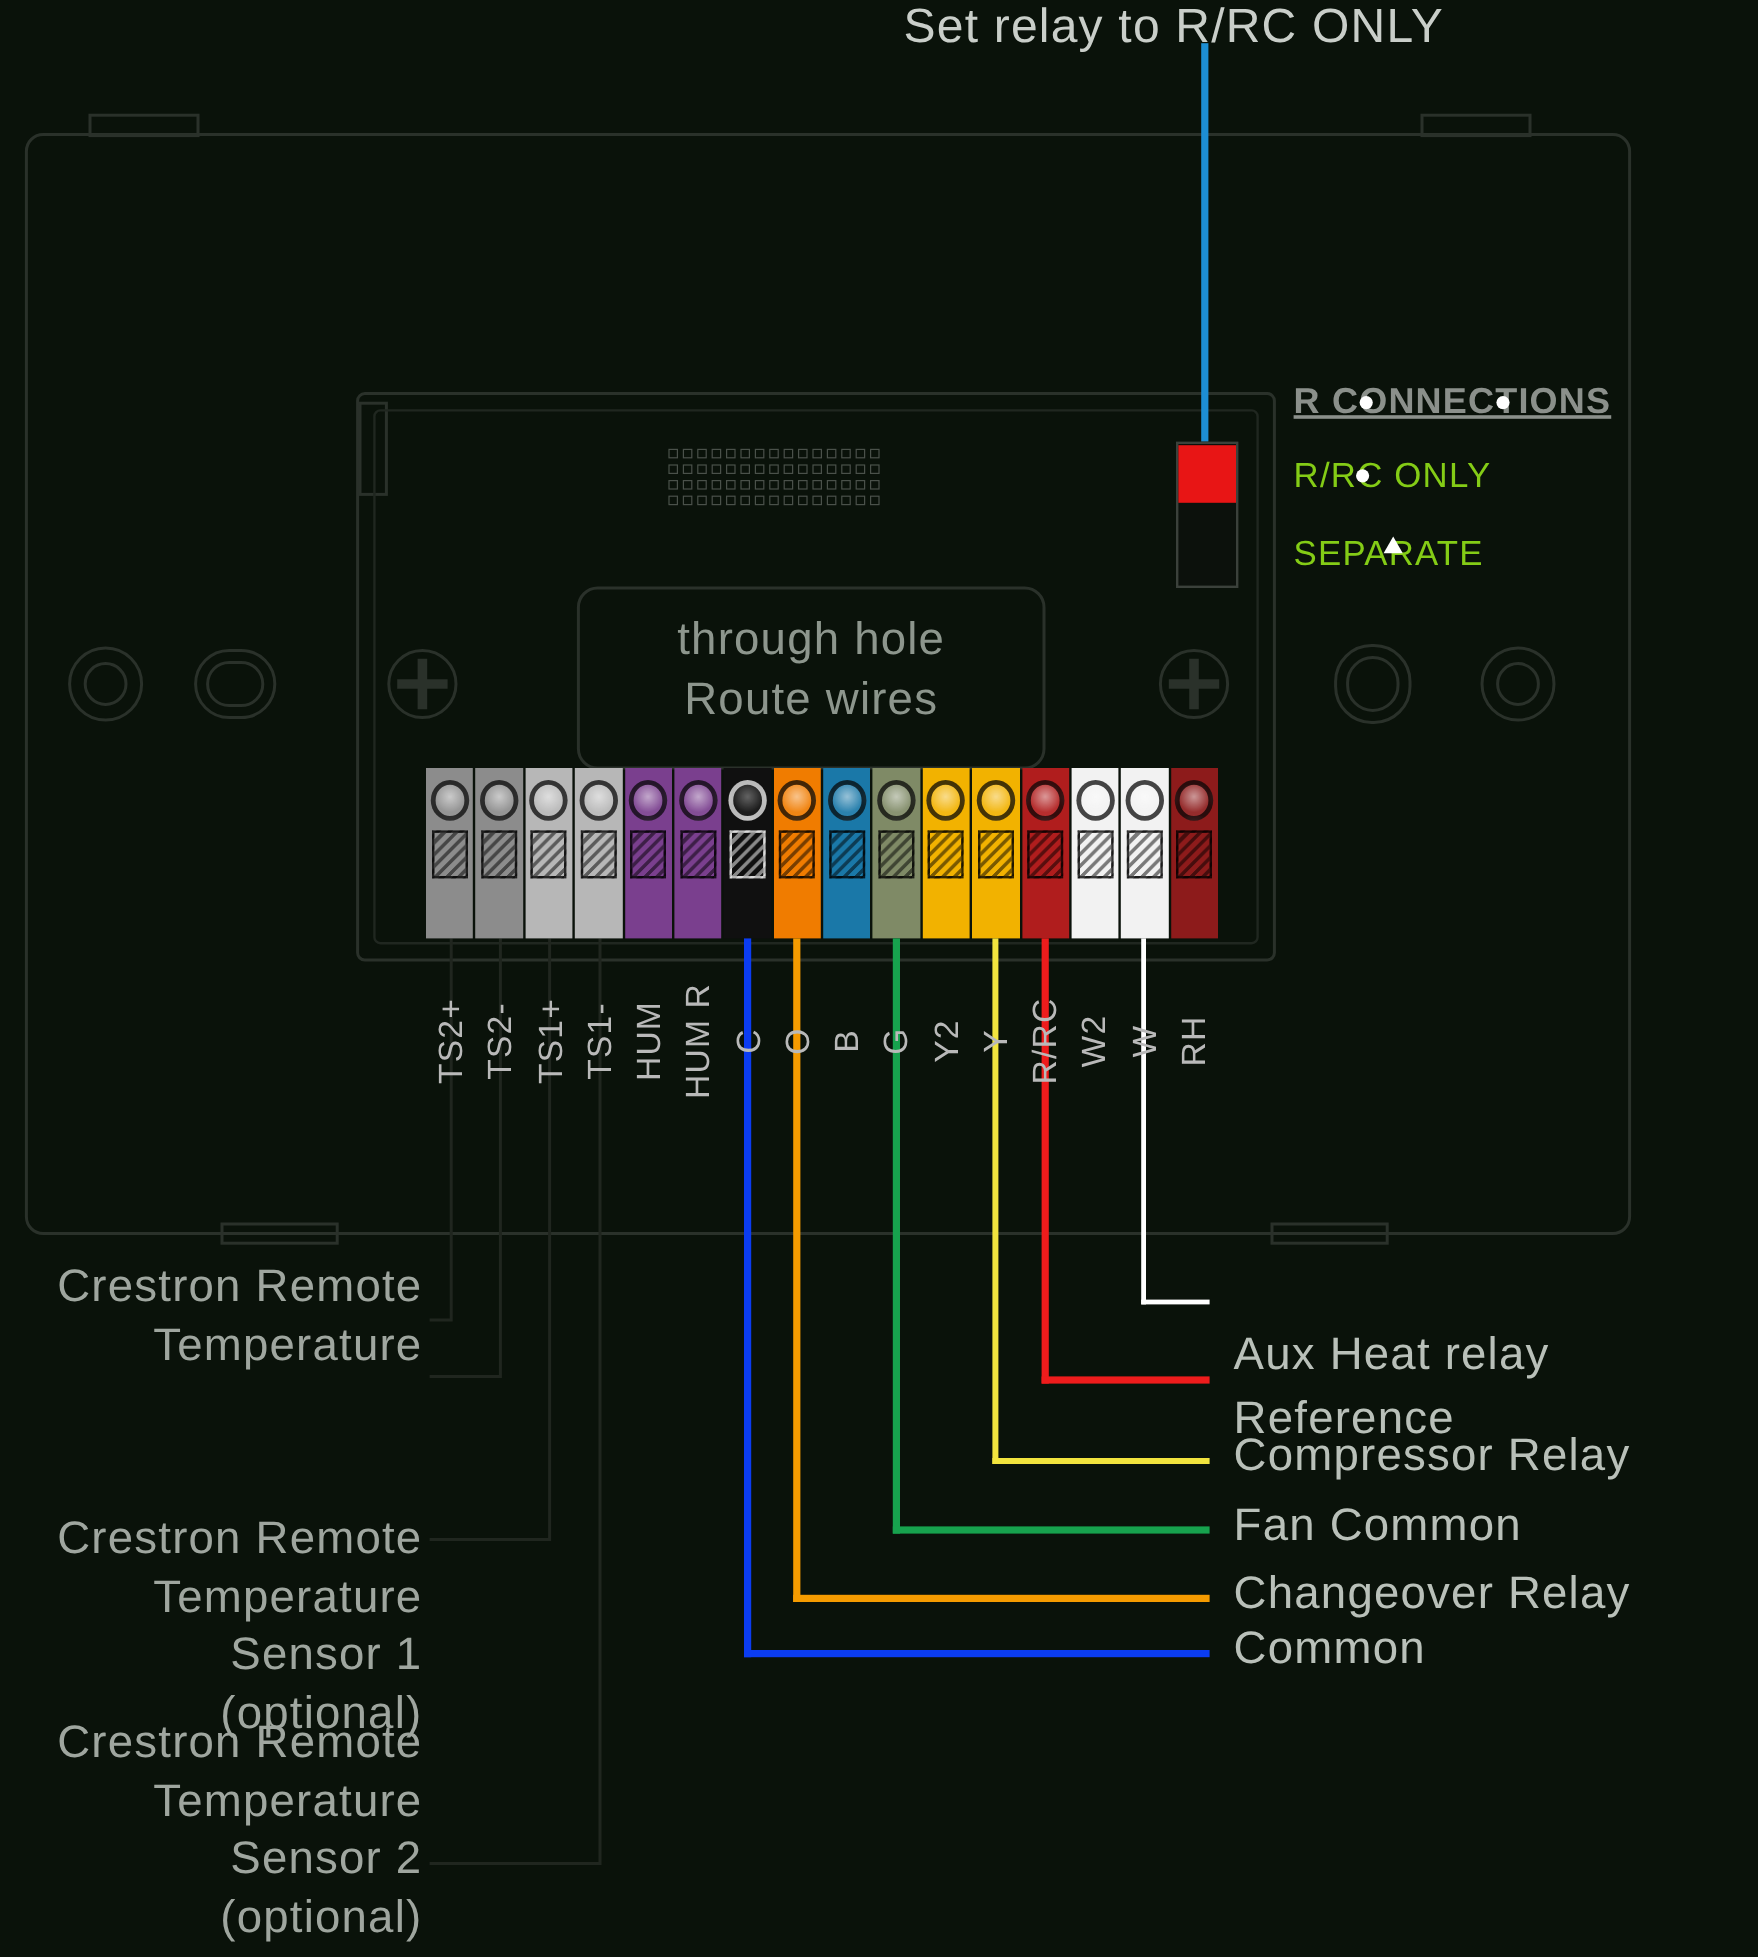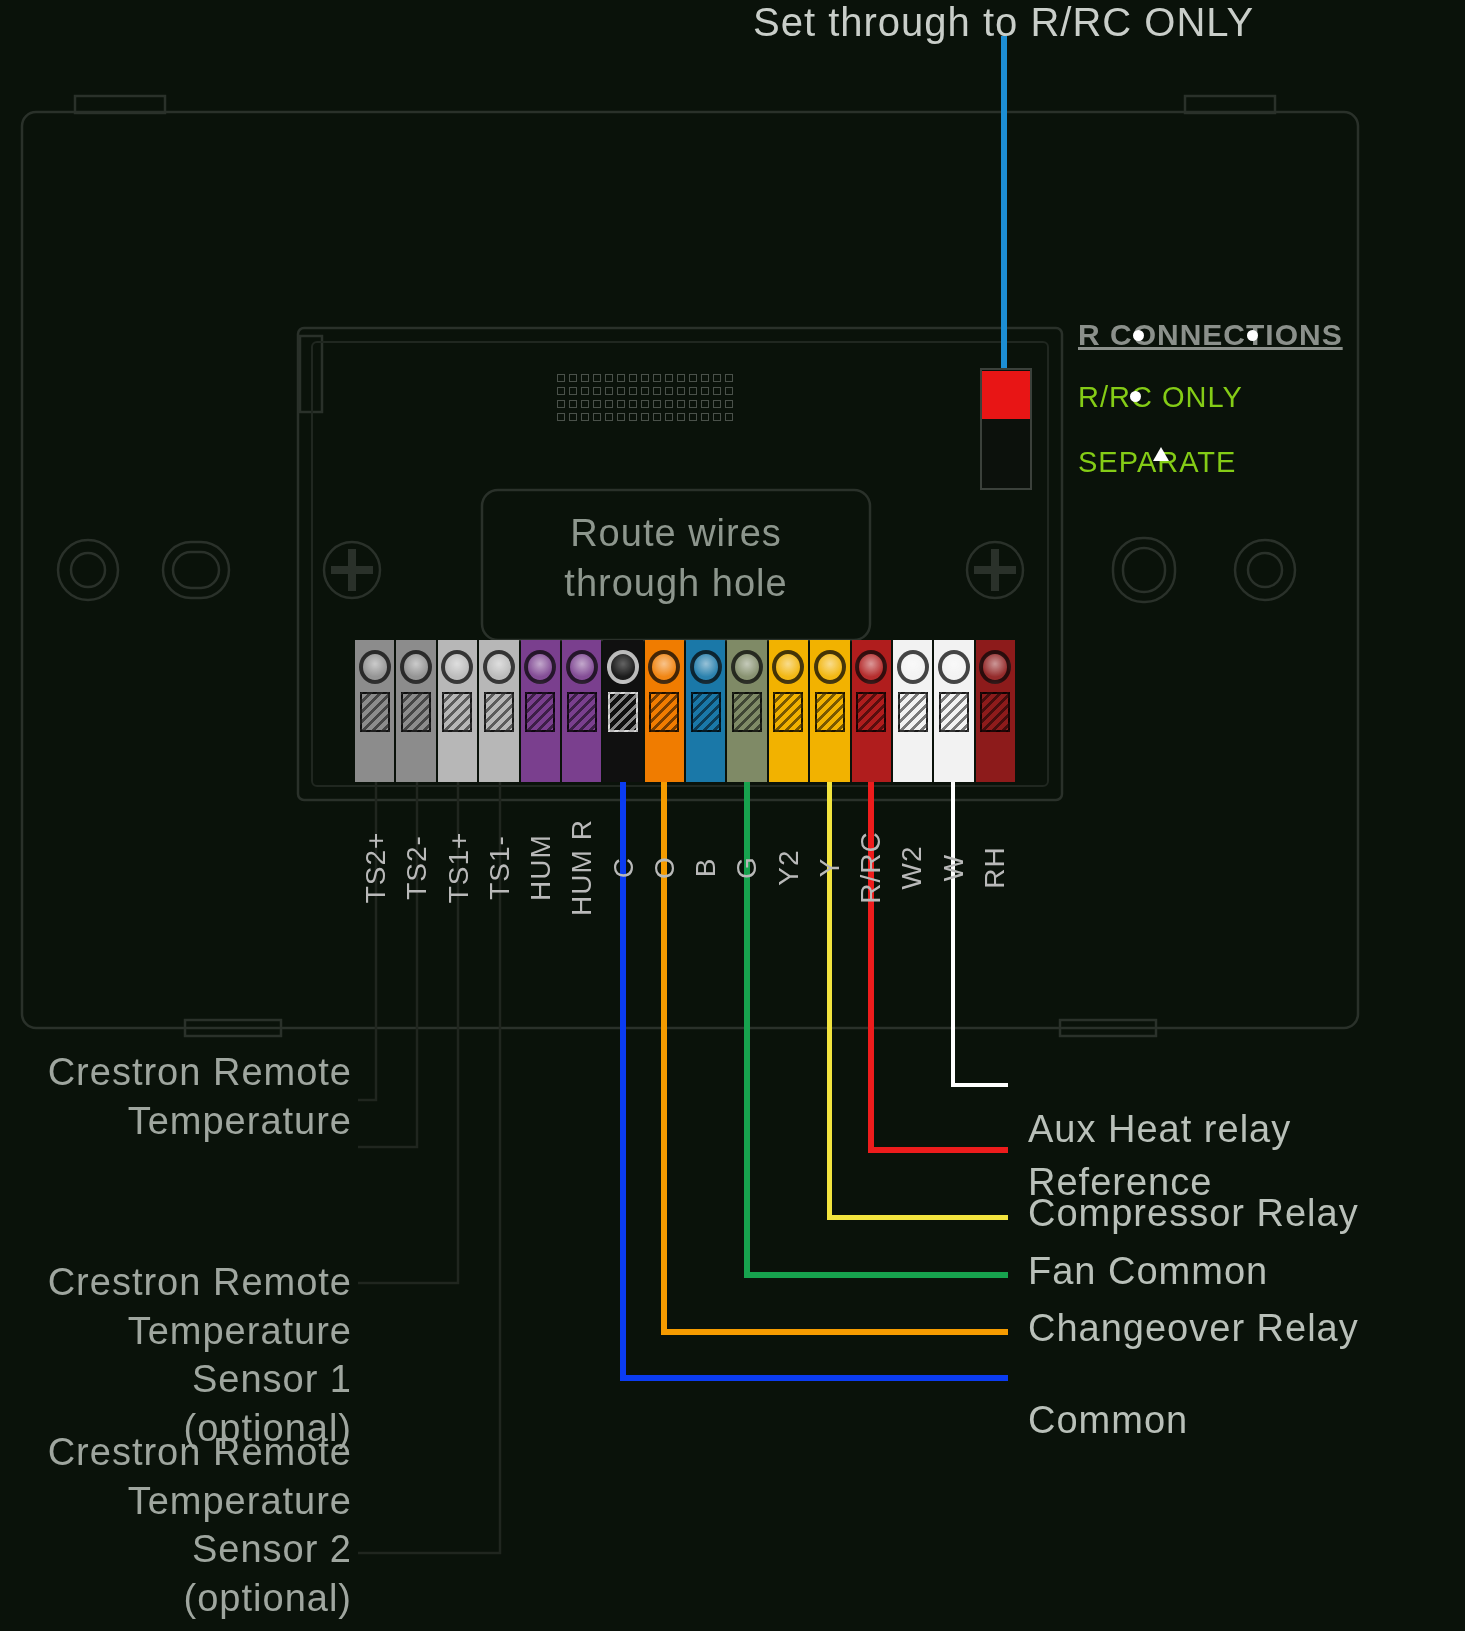--- a/index.html
+++ b/index.html
@@ -90,37 +90,37 @@
       <rect x="312" y="342" width="736" height="444" rx="5"></rect>
     </g>
     <g stroke="#20261f" stroke-width="2.5" fill="none">
       <path d="M376 782 V1100 H358"></path>
       <path d="M417 782 V1147 H358"></path>
       <path d="M458 782 V1283 H358"></path>
       <path d="M500 782 V1553 H358"></path>
     </g>
   </svg>
 
-  <div class="abs title">Set through to R/RC ONLY</div>
+  <div class="abs title">Set relay to R/RC ONLY</div>
 
   <div class="abs switch-wire"></div>
   <div class="abs switch-slot">
     <div class="switch-knob"></div>
   </div>
   <div class="abs switch-heading">R CONNECTIONS</div>
   <div class="abs switch-opt" id="opt-rc">R/RC ONLY</div>
   <div class="abs switch-opt" id="opt-sep">SEPARATE</div>
   <div class="abs dot" style="left:1133px;top:330px"></div>
   <div class="abs dot" style="left:1247px;top:330px"></div>
   <div class="abs dot" style="left:1130px;top:391px"></div>
   <div class="abs tri" style="left:1153px;top:447px"></div>
 
   <div class="abs route-hole-text">
+    <div>through hole</div>
     <div>Route wires</div>
-    <div>through hole</div>
   </div>
 
   <div id="pin-grid">
       <div class="pin"></div>
       <div class="pin"></div>
       <div class="pin"></div>
       <div class="pin"></div>
       <div class="pin"></div>
       <div class="pin"></div>
       <div class="pin"></div>
@@ -276,21 +276,21 @@
       <div class="wire-seg" style="left: 661.375px; top: 1329px; width: 346.625px; height: 6px; background: rgb(245, 155, 0);"></div>
       <div class="wire-seg" style="left: 620.125px; top: 782px; width: 6px; height: 599px; background: rgb(11, 60, 242);"></div>
       <div class="wire-seg" style="left: 620.125px; top: 1375px; width: 387.875px; height: 6px; background: rgb(11, 60, 242);"></div>
     </div>
   <div id="wire-labels">
       <div class="wire-label" style="top: 1107px;">Aux Heat relay</div>
       <div class="wire-label" style="top: 1160px;">Reference</div>
       <div class="wire-label" style="top: 1191px;">Compressor Relay</div>
       <div class="wire-label" style="top: 1249px;">Fan Common</div>
       <div class="wire-label" style="top: 1306px;">Changeover Relay</div>
-      <div class="wire-label" style="top: 1352px; margin-top: 46px;">Common</div>
+      <div class="wire-label" style="top: 1352px;">Common</div>
     </div>
   <div id="sensor-labels">
       <div class="sensor-label" style="top: 1048px;">
         <div>Crestron Remote</div>
         <div>Temperature</div>
       </div>
       <div class="sensor-label" style="top: 1258px;">
         <div>Crestron Remote</div>
         <div>Temperature</div>
         <div>Sensor 1 (optional)</div>

